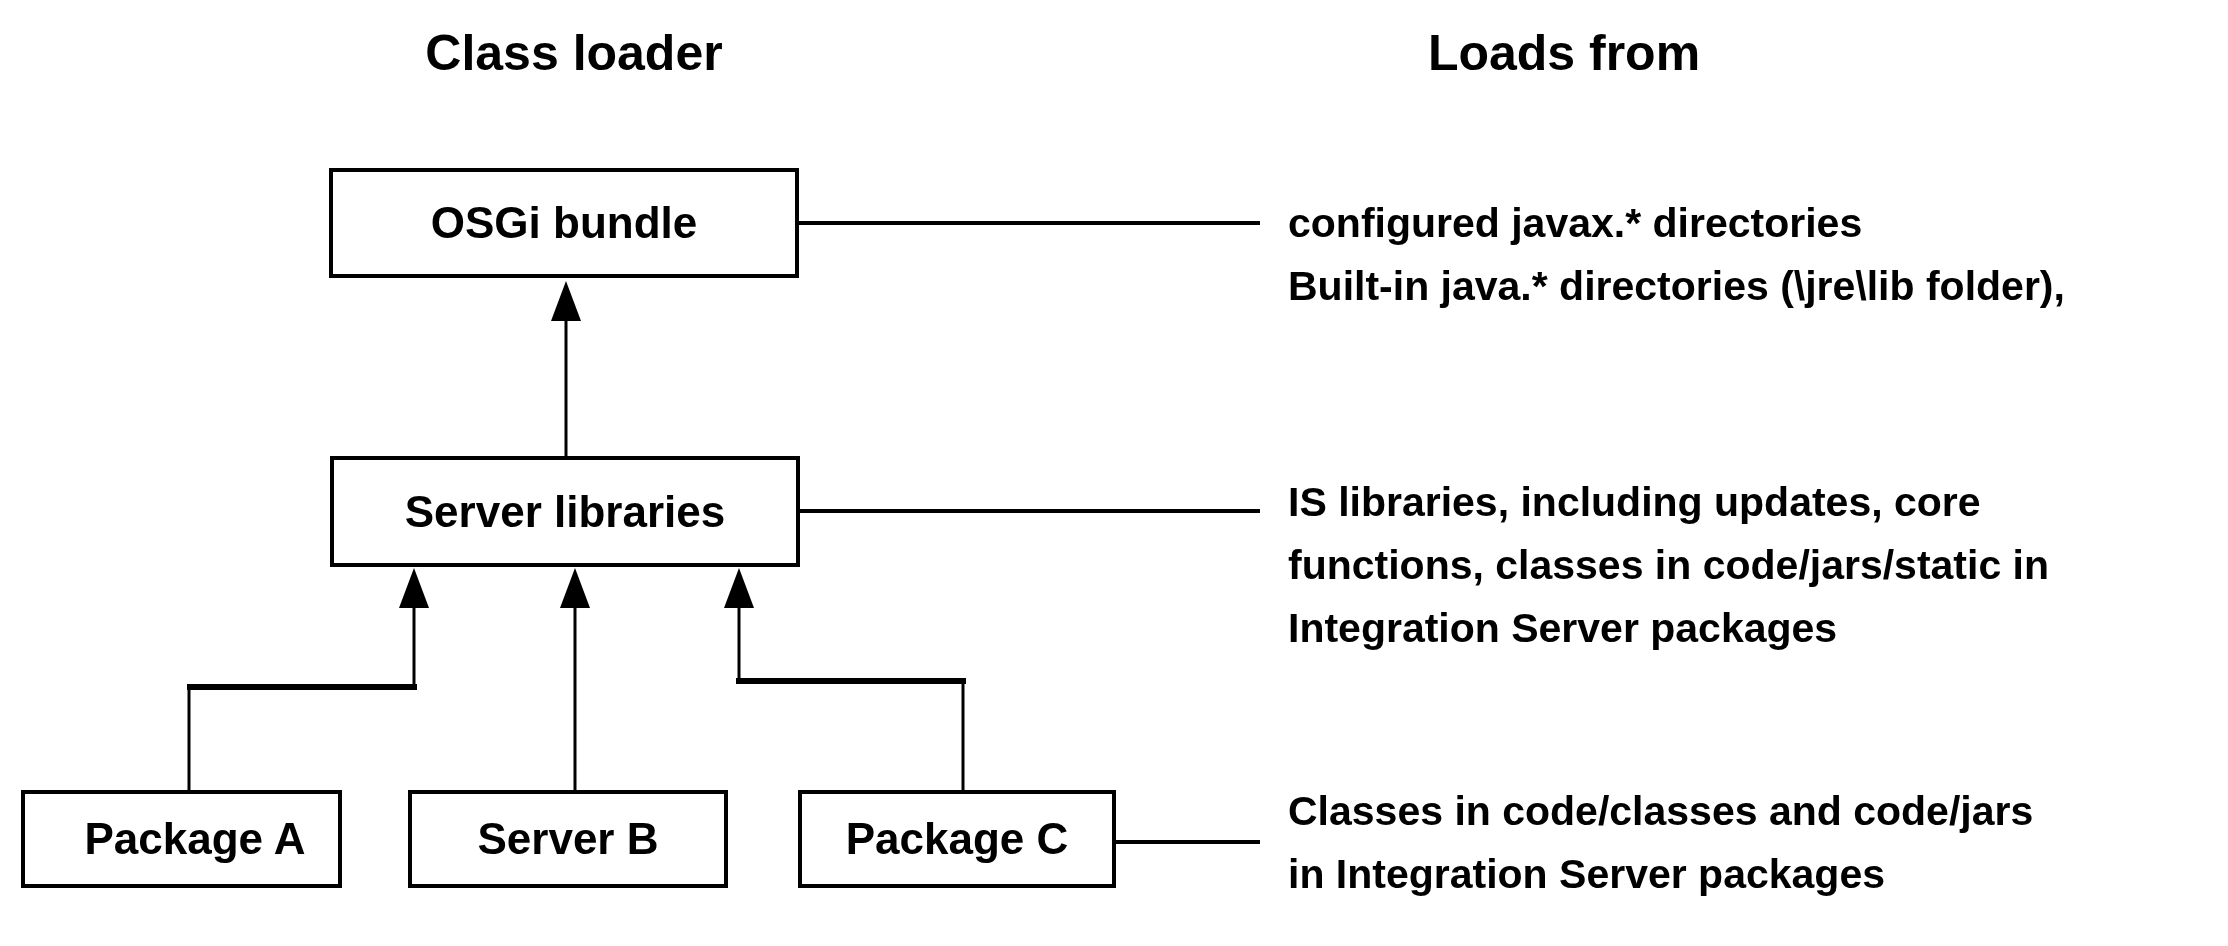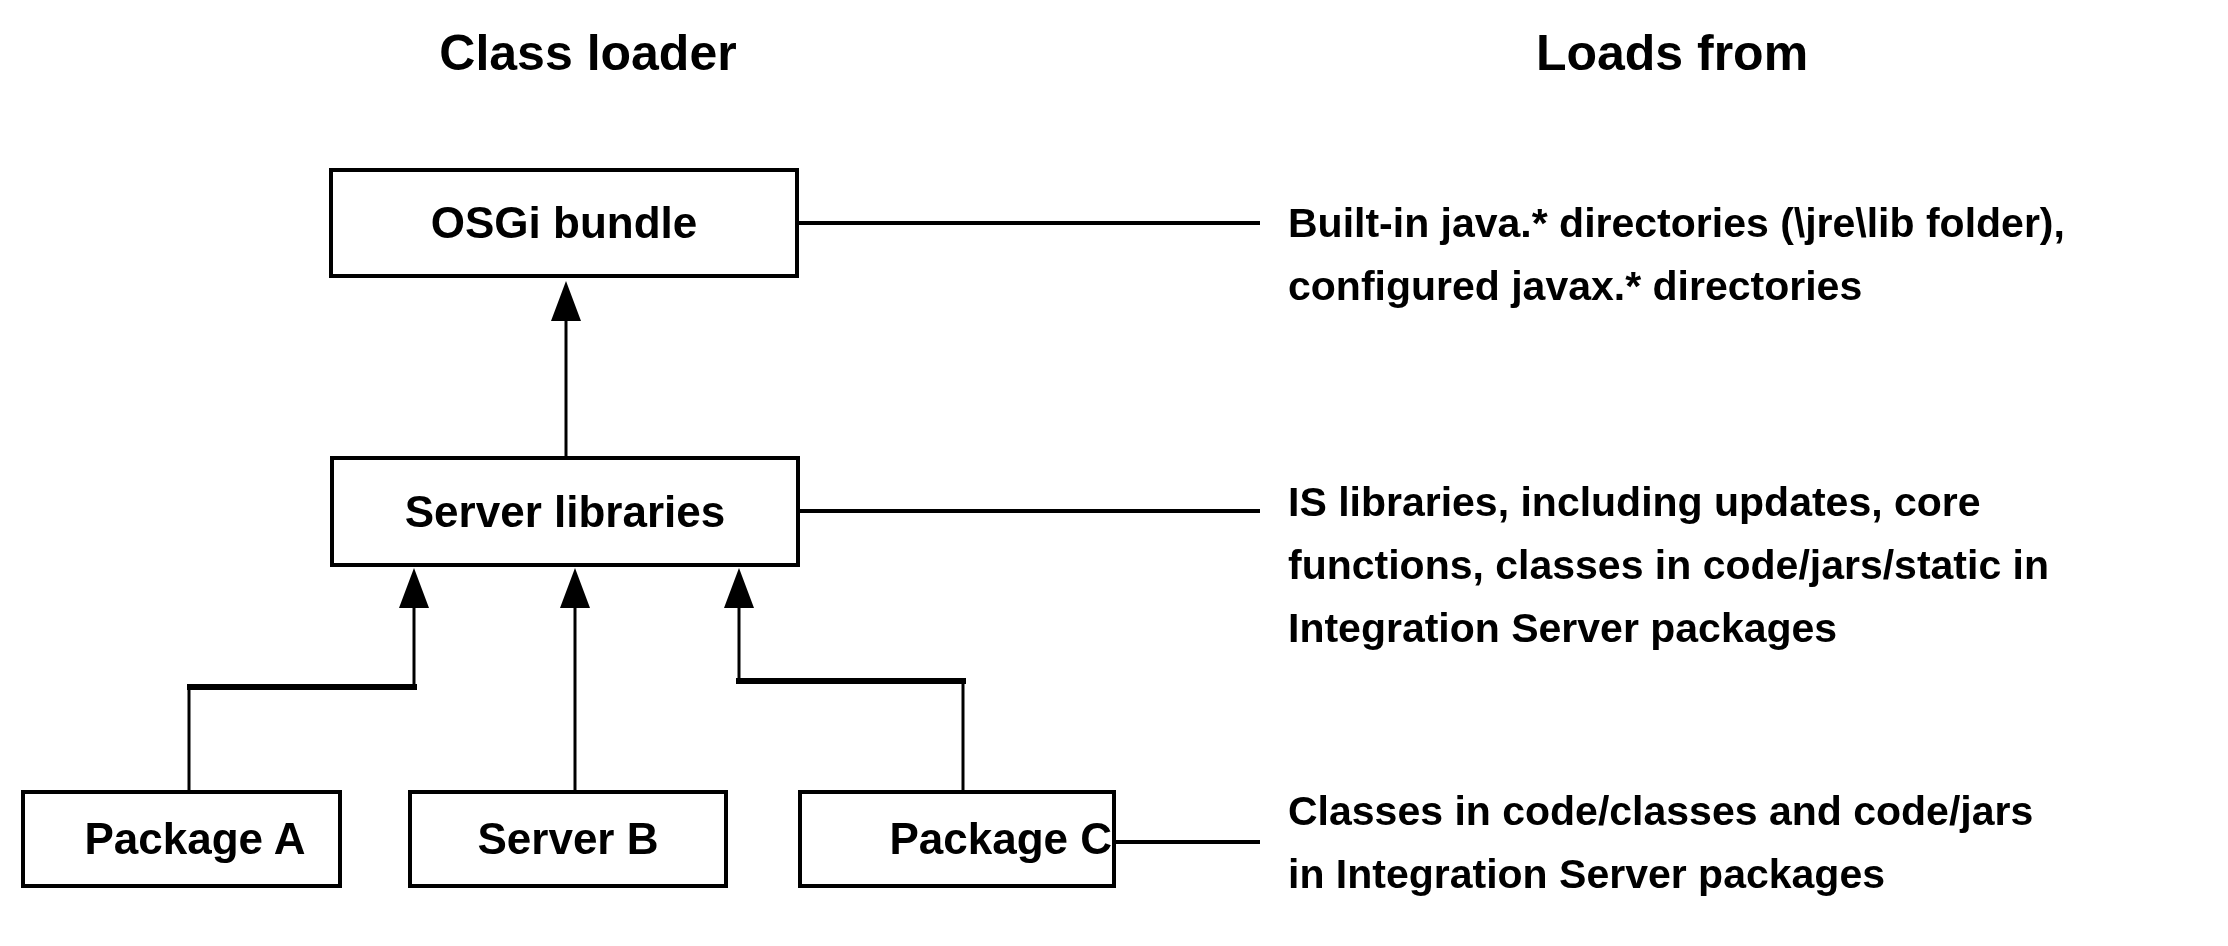--- a/index.html
+++ b/index.html
@@ -26,39 +26,39 @@
   .col-header {
     position: absolute;
     top: 24px;
     height: 58px;
     line-height: 58px;
     font-size: 50px;
     font-weight: bold;
     text-align: center;
     white-space: nowrap;
   }
-  .hdr-left  { left: 288px;  width: 600px; }
-  .hdr-right { left: 1372px; width: 600px; }
+  .hdr-left  { left: 274px;  width: 600px; }
+  .hdr-right { left: 1264px; width: 600px; }
   .node-box {
     position: absolute;
     box-sizing: border-box;
     border: 4px solid #000000;
     background: #ffffff;
     display: flex;
     align-items: center;
     justify-content: center;
     font-size: 44px;
     font-weight: bold;
     white-space: nowrap;
   }
   .box-osgi   { left: 329px; top: 168px; width: 470px; height: 110px; }
   .box-server { left: 330px; top: 456px; width: 470px; height: 111px; }
   .box-pkg-a  { left: 21px;  top: 790px; width: 321px; height: 98px; padding-left: 27px; }
   .box-pkg-b  { left: 408px; top: 790px; width: 320px; height: 98px; }
-  .box-pkg-c  { left: 798px; top: 790px; width: 318px; height: 98px; justify-content: flex-end; }
+  .box-pkg-c  { left: 798px; top: 790px; width: 318px; height: 98px; }
   .loads-text {
     position: absolute;
     left: 1288px;
     font-size: 41px;
     font-weight: bold;
     line-height: 63px;
     white-space: nowrap;
   }
   .lt-1 { top: 192px; }
   .lt-2 { top: 471px; }
@@ -105,22 +105,22 @@
     <span>Package A</span>
   </div>
   <div class="node-box box-pkg-b">
     <span>Server B</span>
   </div>
   <div class="node-box box-pkg-c">
     <span>Package C</span>
   </div>
 
   <div class="loads-text lt-1">
+    <div>configured javax.* directories</div>
     <div>Built-in java.* directories (\jre\lib folder),</div>
-    <div>configured javax.* directories</div>
   </div>
   <div class="loads-text lt-3">
     <div>Classes in code/classes and code/jars</div>
     <div>in Integration Server packages</div>
   </div>
   <div class="loads-text lt-2">
     <div>IS libraries, including updates, core</div>
     <div>functions, classes in code/jars/static in</div>
     <div>Integration Server packages</div>
   </div>

